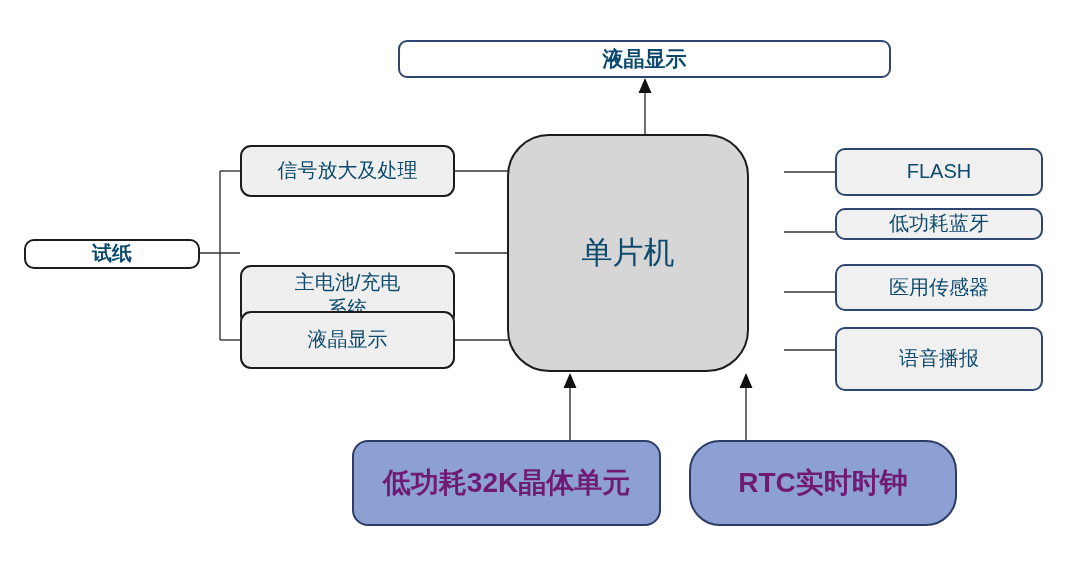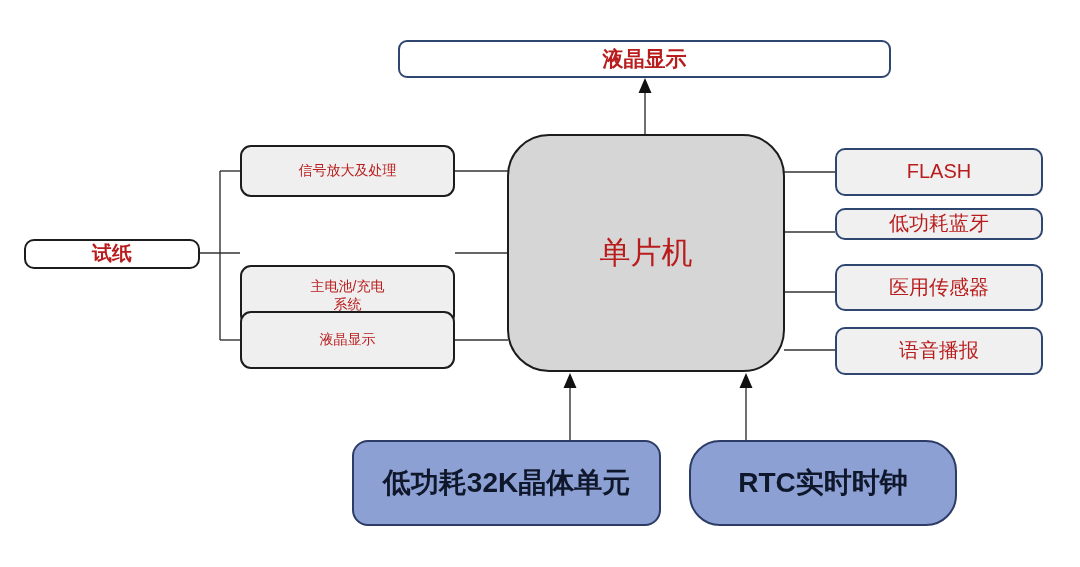--- a/index.html
+++ b/index.html
@@ -16,78 +16,78 @@
     left: 0; top: 0;
     width: 1080px; height: 567px;
   }
   .node {
     position: absolute;
     box-sizing: border-box;
     display: flex;
     align-items: center;
     justify-content: center;
     text-align: center;
-    color: #b91c1c;
+    color: #0c4a6e;
     white-space: pre-line;
     line-height: 1.28;
   }
   
   .n-lcd {
     left: 398px; top: 40px; width: 493px; height: 38px;
     background: #ffffff;
     border: 2px solid #2f4670;
     border-radius: 9px;
     font-size: 21px; font-weight: bold;
   }
   
   .n-mcu {
-    left: 507px; top: 134px; width: 278px; height: 238px;
+    left: 507px; top: 134px; width: 242px; height: 238px;
     background: #d6d6d6;
     border: 2px solid #1c1c1c;
     border-radius: 42px;
     font-size: 31px; font-weight: 400;
   }
   
   .n-strip {
     left: 24px; top: 239px; width: 176px; height: 30px;
     background: #ffffff;
     border: 2px solid #1c1c1c;
     border-radius: 10px;
     font-size: 20px; font-weight: bold;
   }
   
   .gray-left {
     left: 240px; width: 215px;
     background: #efefef;
     border: 2px solid #1c1c1c;
     border-radius: 11px;
-    font-size: 14px; font-weight: 400;
+    font-size: 20px; font-weight: 400;
   }
   .n-signal { top: 145px; height: 52px; }
   .n-battery { top: 222px; height: 61px; margin-top: 43px; }
   .n-keys { top: 311px; height: 58px; }
   
   .gray-right {
     left: 835px; width: 208px;
     background: #f0f0f0;
     border: 2px solid #2f4670;
     border-radius: 10px;
     font-size: 20px; font-weight: 400; text-align: right;
   }
   .n-flash { top: 148px; height: 48px; }
   .n-ble { top: 208px; height: 32px; }
   .n-sensor { top: 264px; height: 47px; }
-  .n-voice { top: 327px; height: 48px; }
+  .n-voice { top: 327px; height: 64px; }
   
   .blue-box {
     top: 440px; height: 86px;
     background: #8da0d4;
     border: 2px solid #2c3c66;
     border-radius: 16px;
-    color: #0f172a;
+    color: #701a75;
     font-size: 28px; font-weight: bold;
   }
   .n-crystal { left: 352px; width: 309px; }
   .n-rtc { left: 689px; width: 268px; border-radius: 31px; }
 </style>
 </head>
 <body>
 
 <div class="stage">
 

